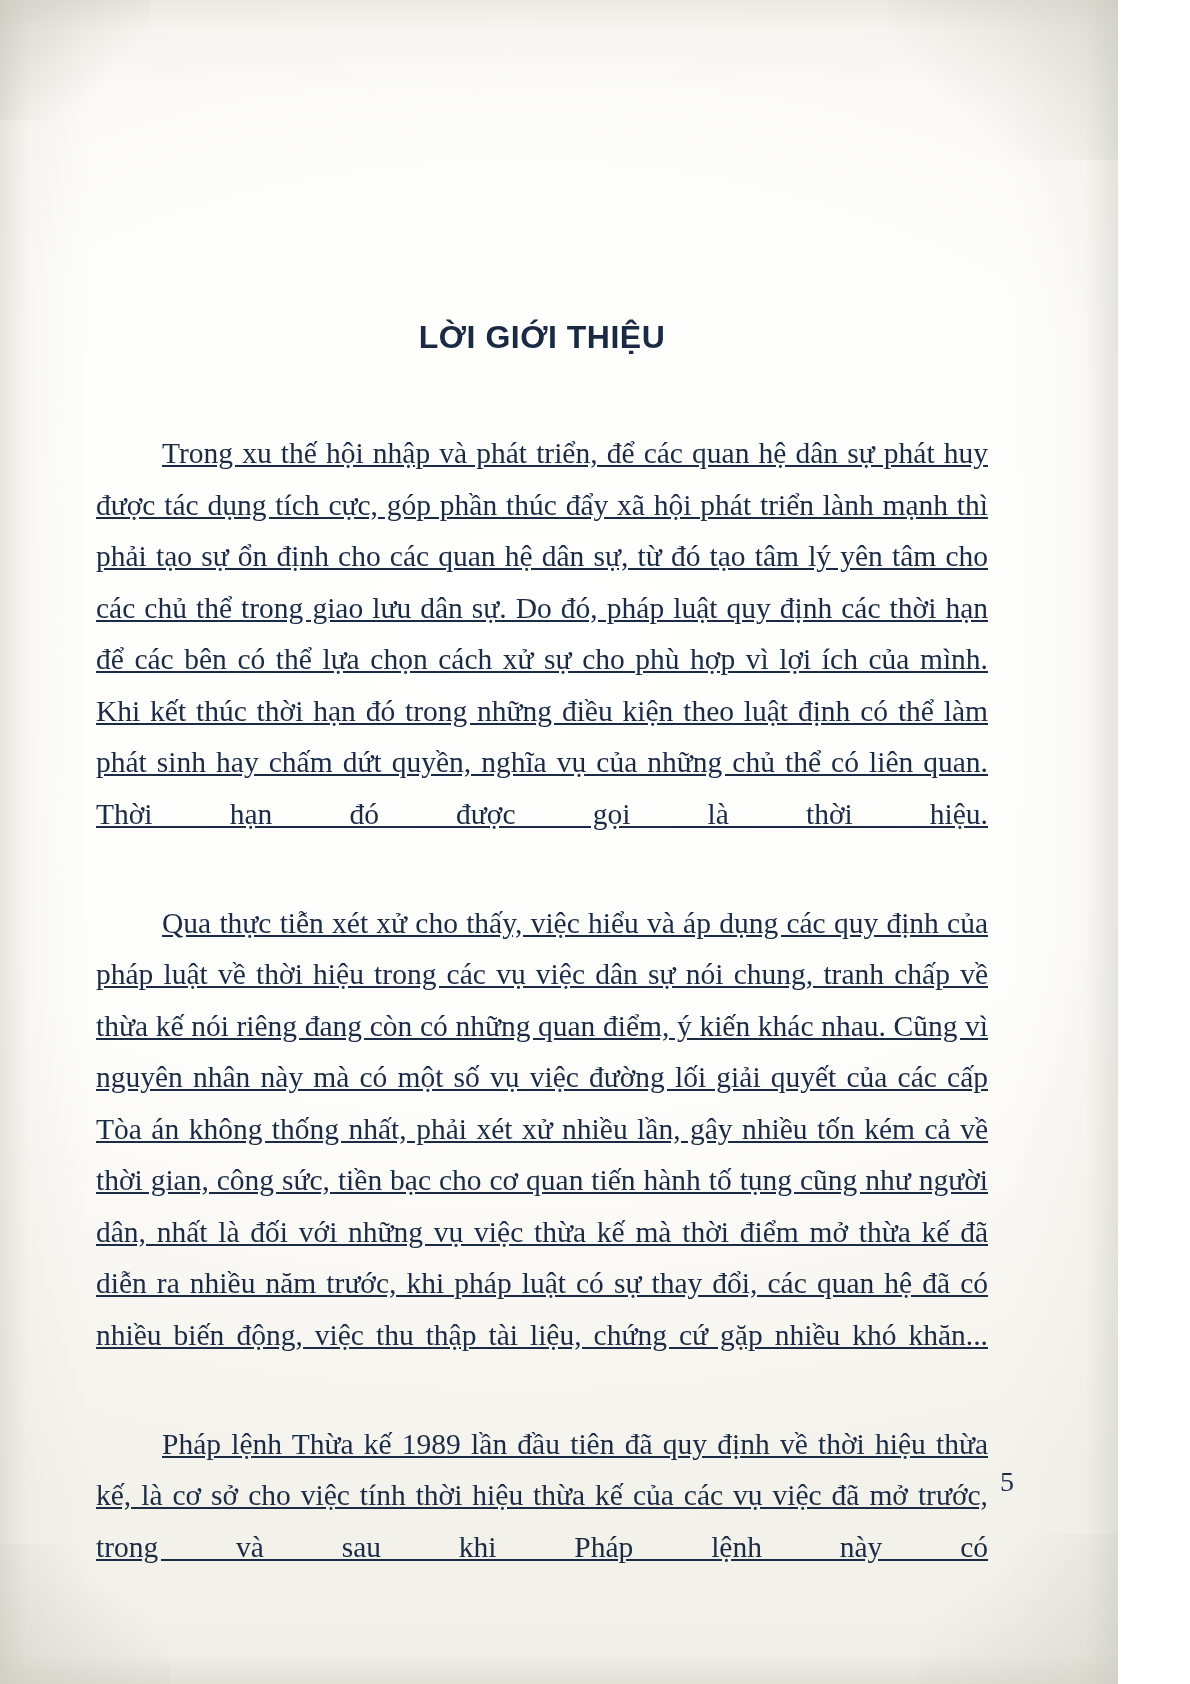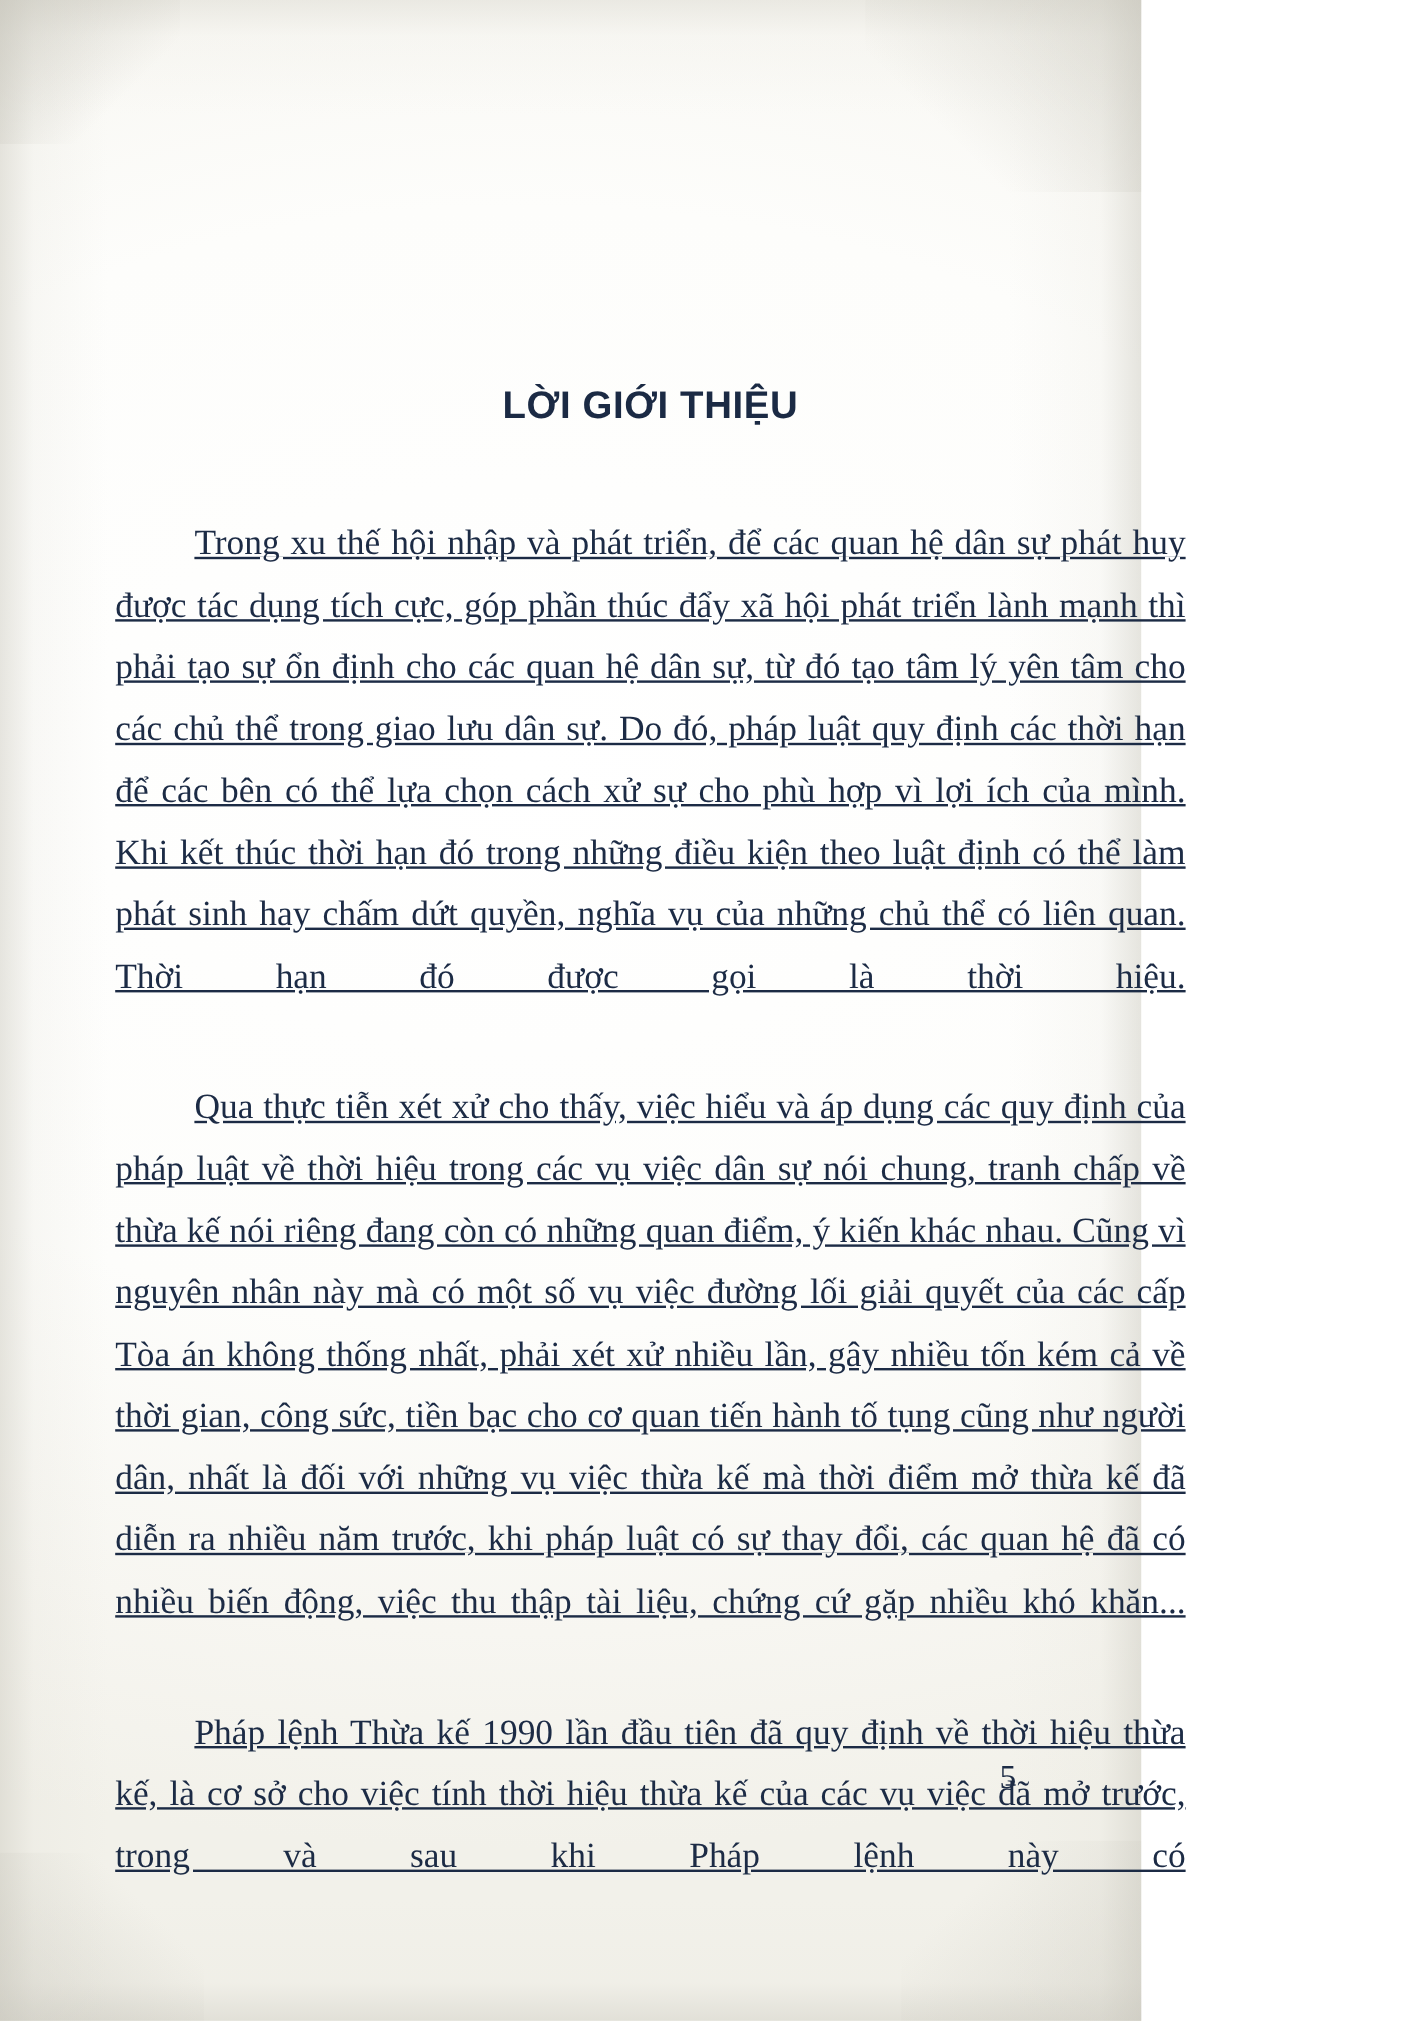--- a/index.html
+++ b/index.html
@@ -11,21 +11,21 @@
     width: 1190px;
     height: 1684px;
     background: #ffffff;
     font-family: "Liberation Serif", "DejaVu Serif", serif;
     overflow: hidden;
   }
 
   
   .scan-page {
     position: relative;
-    width: 951px;
+    width: 1118px;
     height: 1684px;
     background:
       radial-gradient(ellipse 1400px 900px at 46% 38%, #ffffff 0%, #fdfdfb 52%, #f7f6f1 80%, #f2f1ea 100%);
     box-sizing: border-box;
   }
 
   
   .paper-vignette {
     position: absolute;
     inset: 0;
@@ -126,19 +126,19 @@
   <div class="corner-shade-bl"></div>
 
   <div class="text-column">
 
     <h1 class="page-heading">LỜI GIỚI THIỆU</h1>
 
     <p class="body-paragraph">Trong xu thế hội nhập và phát triển, để các quan hệ dân sự phát huy được tác dụng tích cực, góp phần thúc đẩy xã hội phát triển lành mạnh thì phải tạo sự ổn định cho các quan hệ dân sự, từ đó tạo tâm lý yên tâm cho các chủ thể trong giao lưu dân sự. Do đó, pháp luật quy định các thời hạn để các bên có thể lựa chọn cách xử sự cho phù hợp vì lợi ích của mình. Khi kết thúc thời hạn đó trong những điều kiện theo luật định có thể làm phát sinh hay chấm dứt quyền, nghĩa vụ của những chủ thể có liên quan. Thời hạn đó được gọi là thời hiệu.</p>
 
     <p class="body-paragraph">Qua thực tiễn xét xử cho thấy, việc hiểu và áp dụng các quy định của pháp luật về thời hiệu trong các vụ việc dân sự nói chung, tranh chấp về thừa kế nói riêng đang còn có những quan điểm, ý kiến khác nhau. Cũng vì nguyên nhân này mà có một số vụ việc đường lối giải quyết của các cấp Tòa án không thống nhất, phải xét xử nhiều lần, gây nhiều tốn kém cả về thời gian, công sức, tiền bạc cho cơ quan tiến hành tố tụng cũng như người dân, nhất là đối với những vụ việc thừa kế mà thời điểm mở thừa kế đã diễn ra nhiều năm trước, khi pháp luật có sự thay đổi, các quan hệ đã có nhiều biến động, việc thu thập tài liệu, chứng cứ gặp nhiều khó khăn...</p>
 
-    <p class="body-paragraph">Pháp lệnh Thừa kế 1990 lần đầu tiên đã quy định về thời hiệu thừa kế, là cơ sở cho việc tính thời hiệu thừa kế của các vụ việc đã mở trước, trong và sau khi Pháp lệnh này có</p>
+    <p class="body-paragraph">Pháp lệnh Thừa kế 1989 lần đầu tiên đã quy định về thời hiệu thừa kế, là cơ sở cho việc tính thời hiệu thừa kế của các vụ việc đã mở trước, trong và sau khi Pháp lệnh này có</p>
 
   </div>
 
   <div class="page-number">5</div>
 
 </div>
 
 </body></html>

